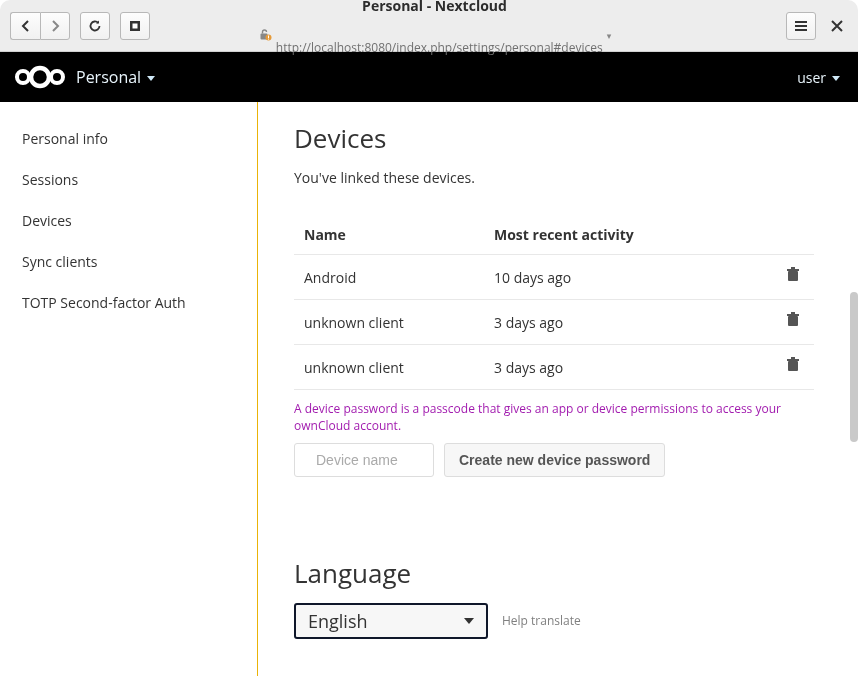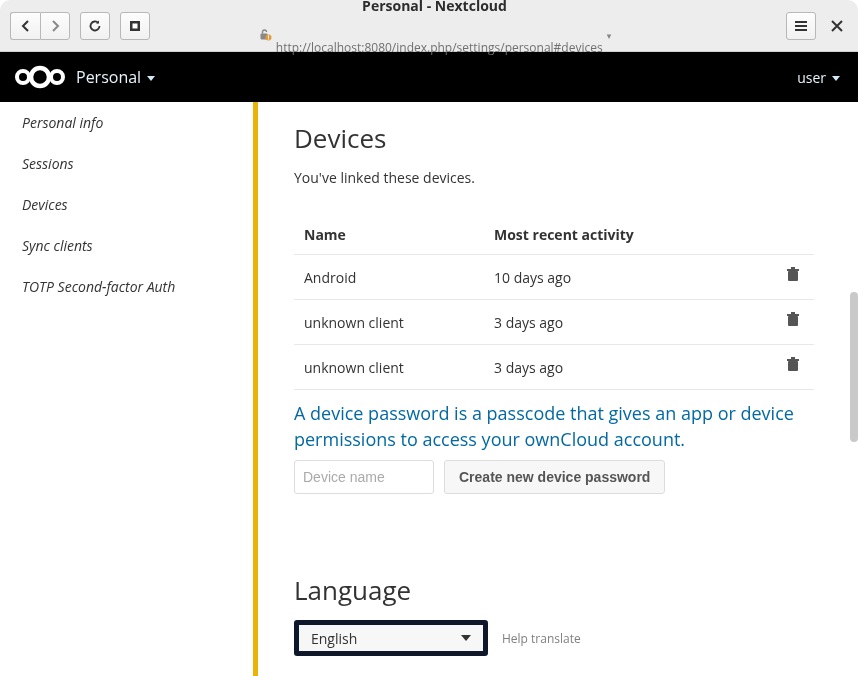--- a/index.html
+++ b/index.html
@@ -55,21 +55,21 @@
   .nc-dropdown { display:flex; align-items:center; gap:6px; font-size:16px; cursor:pointer; color:#e8f4fb;}
   .nc-caret { width:0; height:0; border-left:4px solid transparent; border-right:4px solid transparent; border-top:5px solid #cfe9f7; margin-top:2px;}
   .nc-spacer { flex:1; }
   .nc-user { display:flex; align-items:center; gap:6px; font-size:14px; cursor:pointer; color:#e8f4fb;}
 
   
   .app {
     flex:1; display:flex; background:#fff; overflow:hidden;
   }
   .sidebar {
-    width: 258px; border-right:5px solid #eab308; padding-top:0;font-style:italic;
+    width: 258px; border-right:1px solid #eab308; padding-top:16px;
   }
   .sidebar-item {
     padding: 11px 14px 11px 22px;
     font-size:14px; color:#333; cursor:pointer;
   }
 
   .content {
     flex:1; padding: 18px 36px 0 36px; overflow-y:auto; position:relative;
   }
   .content::-webkit-scrollbar { width:12px;}
@@ -79,35 +79,35 @@
   h2.section.lang { margin-top: 78px; }
   .subtxt { font-size:14px; color:#333; margin-bottom:28px;}
 
   table.devices { width:100%; border-collapse:collapse; font-size:14px;}
   table.devices th { text-align:left; font-weight:700; color:#333; padding:10px 0; border-bottom:1px solid #e8e8e8;}
   table.devices td { padding:12px 0; border-bottom:1px solid #e8e8e8; color:#333;}
   table.devices th:first-child, table.devices td:first-child { padding-left:10px; width:200px;}
   table.devices td.trash { width:40px; text-align:right; padding-right:10px;}
   .trash-icon { color:#555; cursor:pointer; width:18px; display:inline-block;}
 
-  .help { font-size:18px; color:#0369a1; line-height:1.45; margin-top:10px; margin-bottom:8px;}
+  .help { font-size:12px; color:#a21caf; line-height:1.45; margin-top:10px; margin-bottom:8px;}
   .device-row { display:flex; gap:10px; }
   .device-input {
-    width:140px; height:34px; padding:0 8px; font-size:14px; border:1px solid #ddd; border-radius:3px; background:#fff; color:#555;
+    width:140px; height:34px; padding:0 21px; font-size:14px; border:1px solid #ddd; border-radius:3px; background:#fff; color:#555;
   }
   .device-input::placeholder{color:#aaa;}
   .create-btn {
     height:34px; padding:0 14px; font-size:14px; font-weight:600; color:#555;
     background:#f7f7f7; border:1px solid #ddd; border-radius:3px; cursor:pointer;
   }
 
   .lang-row { display:flex; align-items:center; gap:14px; margin-top:8px;}
   .lang-select {
-    width:194px; height:36px; background:#f7f7f7; border:5px solid #0f172a; border-radius:3px;
-    display:flex; align-items:center; justify-content:space-between; padding:0 12px; font-size:14px; color:#333; cursor:pointer;
+    width:194px; height:36px; background:#f7f7f7; border:2px solid #0f172a; border-radius:3px;
+    display:flex; align-items:center; justify-content:space-between; padding:0 12px; font-size:18px; color:#333; cursor:pointer;
   }
   .lang-select .caret { width:0; height:0; border-left:5px solid transparent; border-right:5px solid transparent; border-top:6px solid #333;}
   .translate-link { color:#808080; font-size:12px; text-decoration:none; cursor:pointer;}
 
   .scroll-hint {
     position:absolute; right:0; top:190px; width:8px; height:150px; background:#c9c9c9; border-radius:4px;
   }
 
   svg { display:block; }
 </style>

